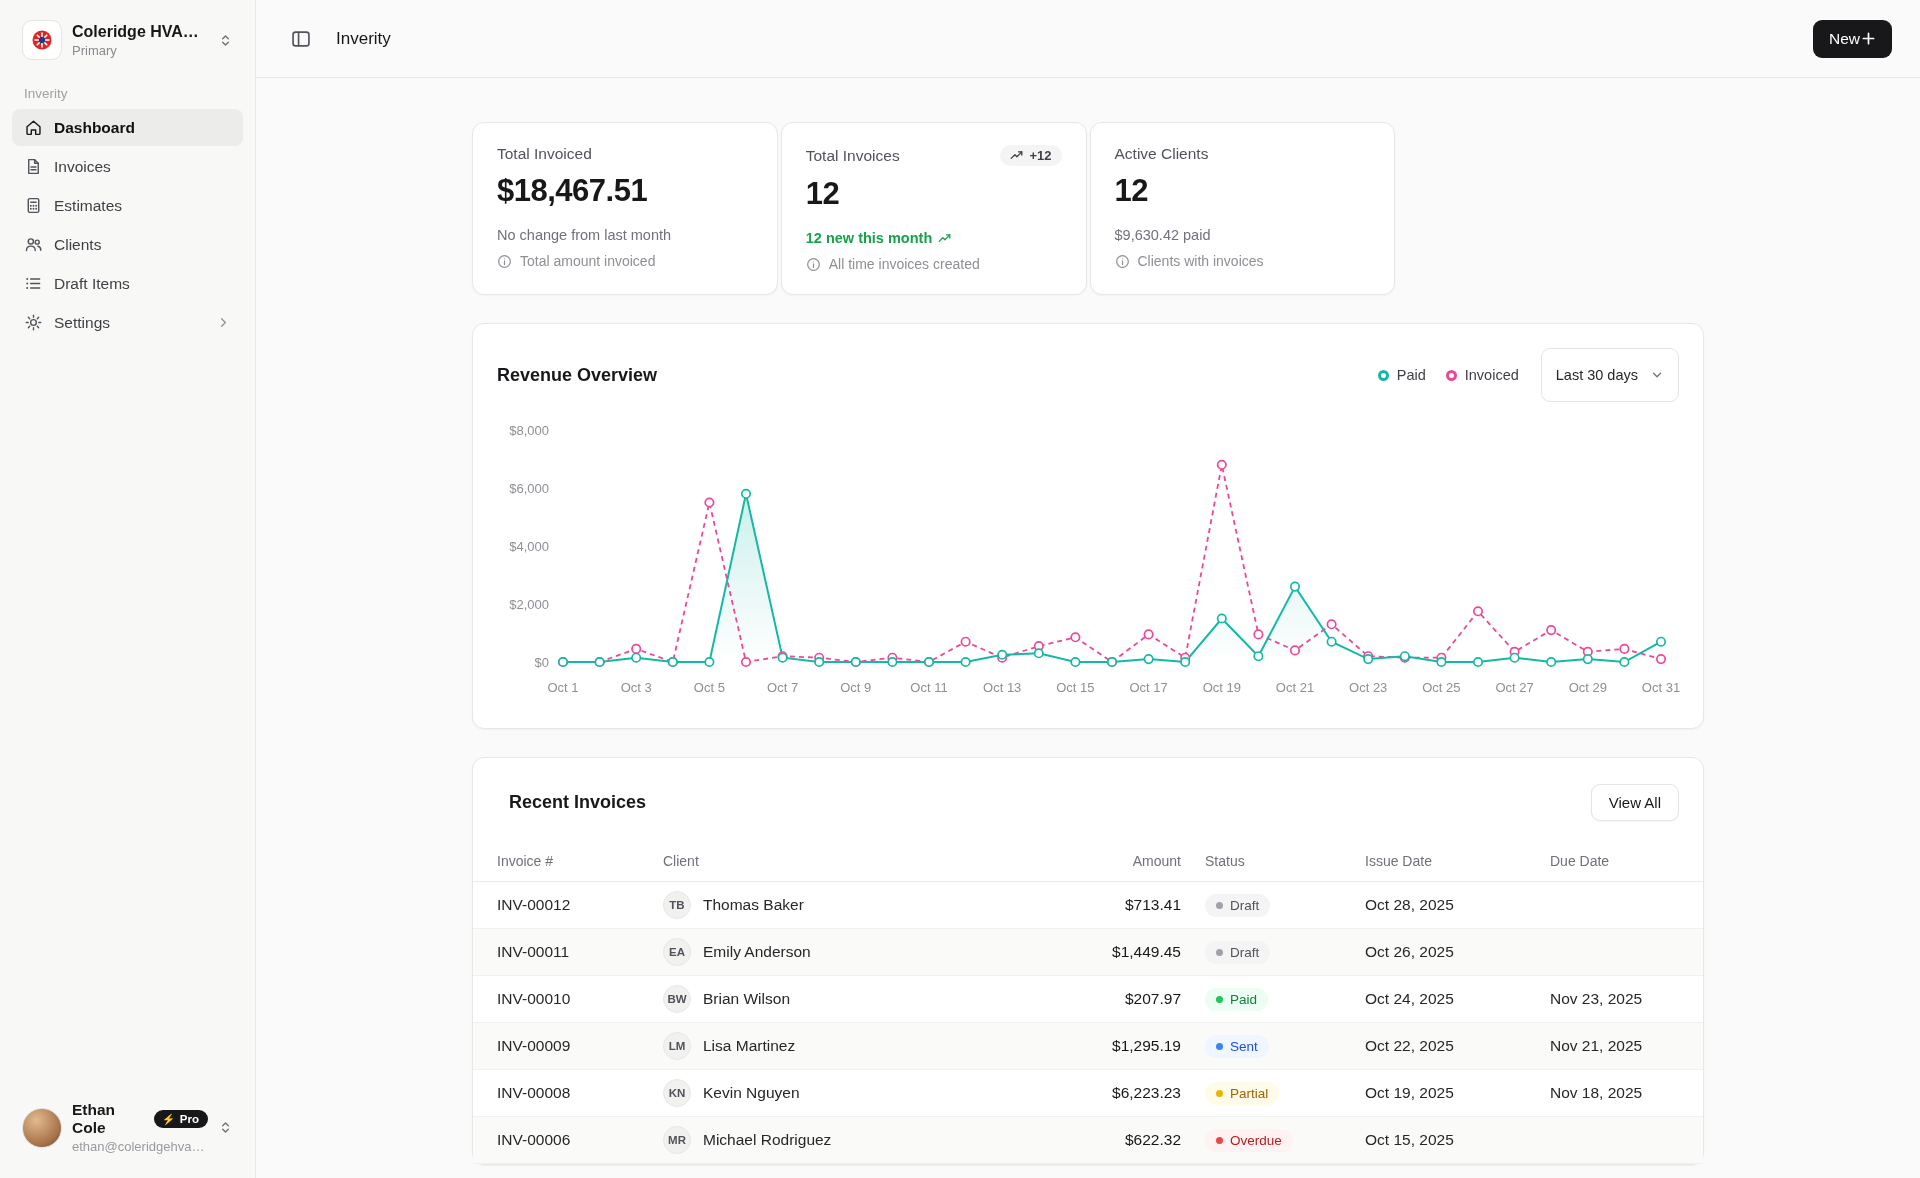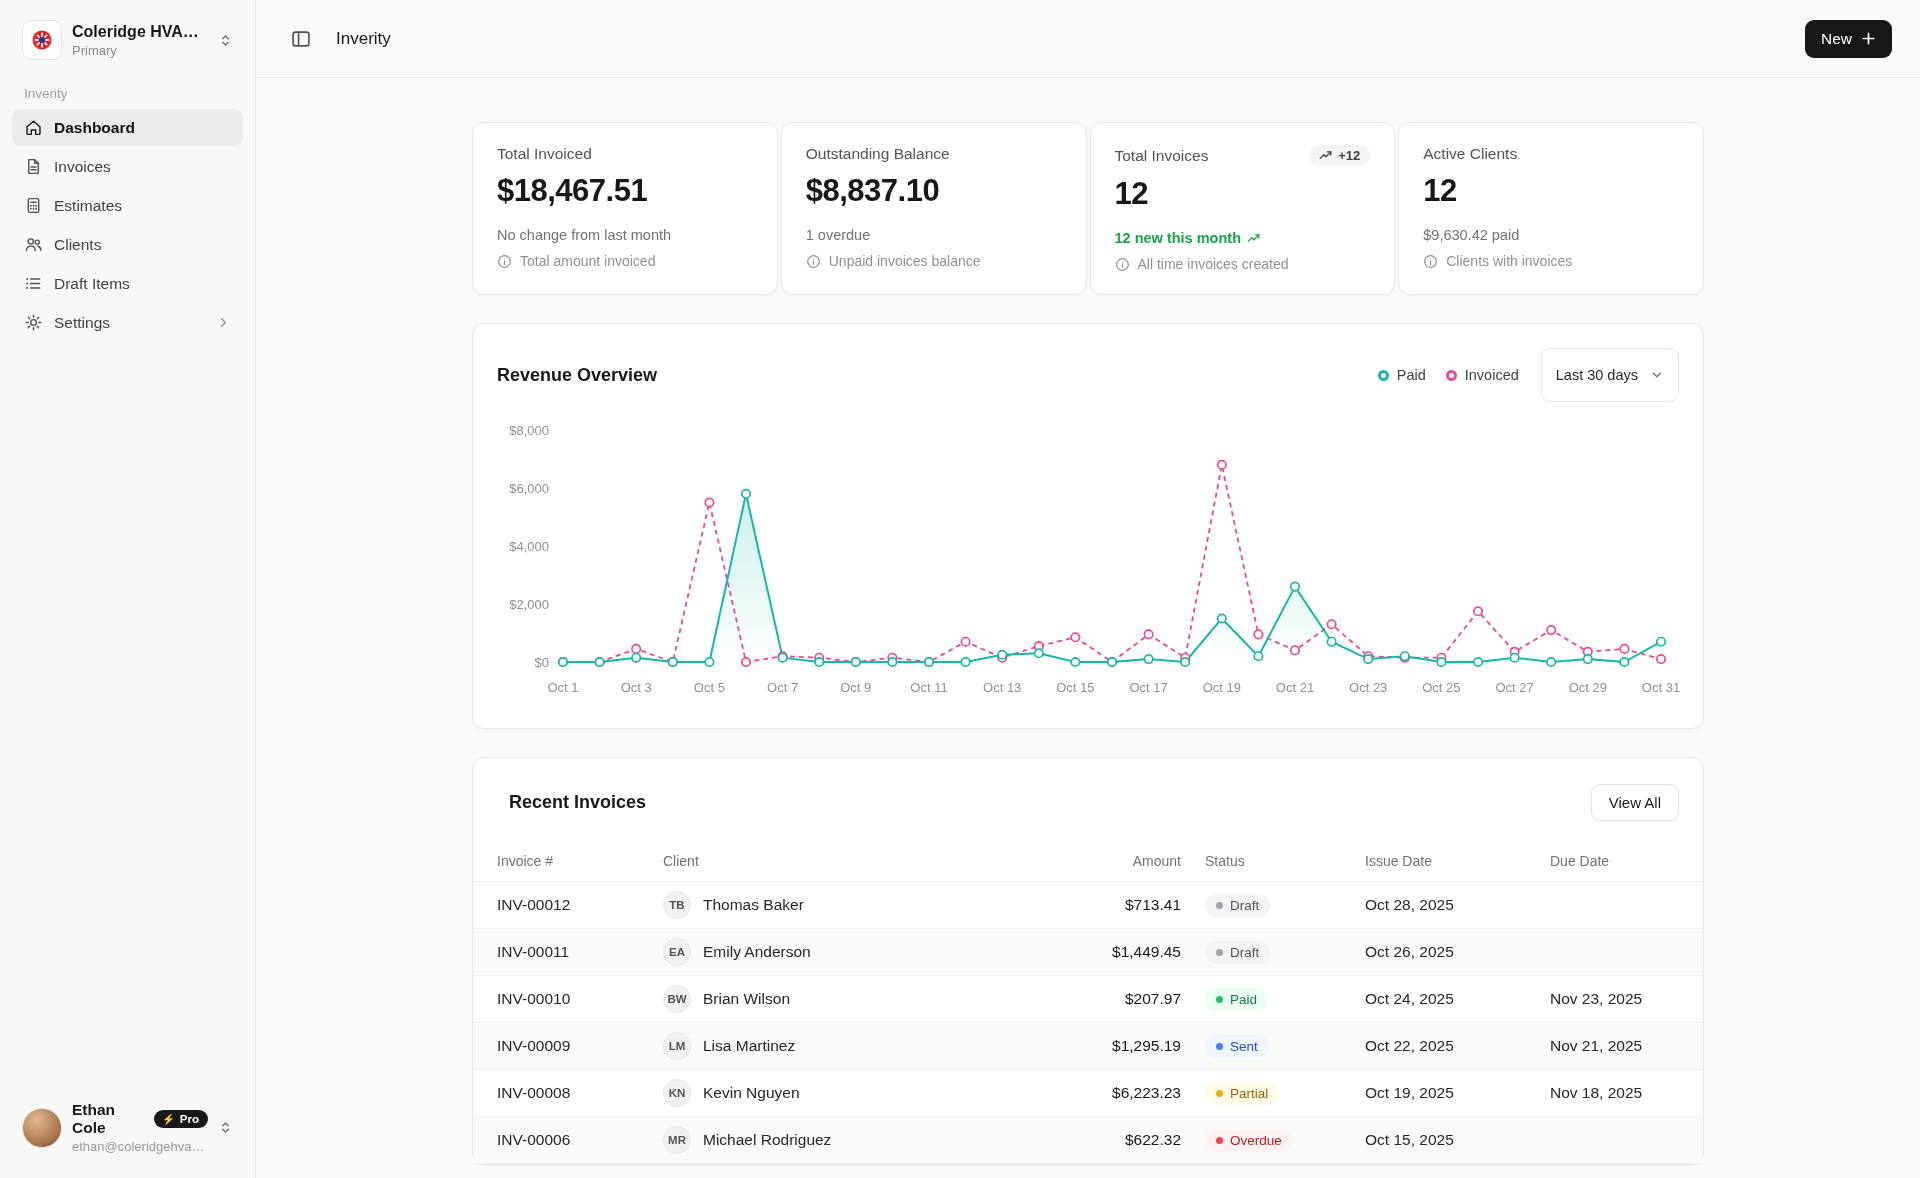--- a/index.html
+++ b/index.html
@@ -38,21 +38,21 @@
   .user-name { font-size:15.5px; font-weight:700; }
   .pro-badge { background:#18181b; color:#fff; font-size:11.5px; font-weight:600; border-radius:999px; padding:2.5px 9px; display:inline-flex; align-items:center; gap:4px; margin-left:8px; }
   .pro-badge .bolt { color:#fbbf24; font-size:10.5px; }
   .user-email { font-size:13px; color:#9a9aa0; margin-top:2px; white-space:nowrap; overflow:hidden; text-overflow:ellipsis; }
 
   
   main { flex:1; display:flex; flex-direction:column; overflow:hidden; }
   .topbar { height:78px; min-height:78px; display:flex; align-items:center; gap:18px; padding:0 28px; border-bottom:1px solid #e9e9e7; }
   .icon-btn { background:none; border:none; padding:6px; border-radius:8px; color:#52525b; cursor:pointer; display:flex; }
   .page-title { font-size:17px; font-weight:500; color:#18181b; }
-  .btn-dark { margin-left:auto; background:#18181b; color:#fff; border:none; border-radius:9px; padding:10px 16px; font-size:15.5px; display:flex; align-items:center; gap:9px; cursor:pointer; font-family:inherit; }
+  .btn-dark { margin-left:auto; background:#18181b; color:#fff; border:none; border-radius:9px; padding:10px 16px; font-size:15.5px; display:flex; align-items:center; gap:1px; cursor:pointer; font-family:inherit; }
   .content { flex:1; overflow:hidden; padding:44px 0 40px; }
   .container { width:1232px; margin:0 auto; }
 
   
   .card { background:#fff; border:1px solid #e7e7e5; border-radius:12px; box-shadow:0 1px 2px rgba(16,16,16,.04); }
 
   .stats { display:grid; grid-template-columns:repeat(4,1fr); gap:3px; margin-bottom:28px; }
   .stat { padding:22px 24px; }
   .stat-head { display:flex; align-items:center; justify-content:space-between; }
   .stat-label { font-size:15.5px; color:#52525b; }
@@ -229,37 +229,20 @@
             <div class="stat-sub">No change from last month</div>
             <div class="stat-foot">
               <span class="icon">
                 <svg width="15" height="15" viewBox="0 0 16 16" fill="none" stroke="currentColor" stroke-width="1.3" stroke-linecap="round">
                   <circle cx="8" cy="8" r="6.2"></circle>
                   <path d="M8 7.4V11.2"></path>
                   <circle cx="8" cy="5" r="0.6" fill="currentColor" stroke="none"></circle>
                 </svg>
               </span>
               <span>Total amount invoiced</span>
-            </div>
-          </div>
-          <div class="card stat">
-            <div class="stat-head">
-              <div class="stat-label">Outstanding Balance</div>
-            </div>
-            <div class="stat-value">$8,837.10</div>
-            <div class="stat-sub">1 overdue</div>
-            <div class="stat-foot">
-              <span class="icon">
-                <svg width="15" height="15" viewBox="0 0 16 16" fill="none" stroke="currentColor" stroke-width="1.3" stroke-linecap="round">
-                  <circle cx="8" cy="8" r="6.2"></circle>
-                  <path d="M8 7.4V11.2"></path>
-                  <circle cx="8" cy="5" r="0.6" fill="currentColor" stroke="none"></circle>
-                </svg>
-              </span>
-              <span>Unpaid invoices balance</span>
             </div>
           </div>
           <div class="card stat">
             <div class="stat-head">
               <div class="stat-label">Total Invoices</div>
               <span class="stat-badge">
                 <svg width="13" height="13" viewBox="0 0 16 16" fill="none" stroke="currentColor" stroke-width="1.6" stroke-linecap="round" stroke-linejoin="round">
                   <path d="M1.5 11.5 6 7l2.5 2.5L14.5 3.5"></path>
                   <path d="M10.5 3.5h4v4"></path>
                 </svg>

